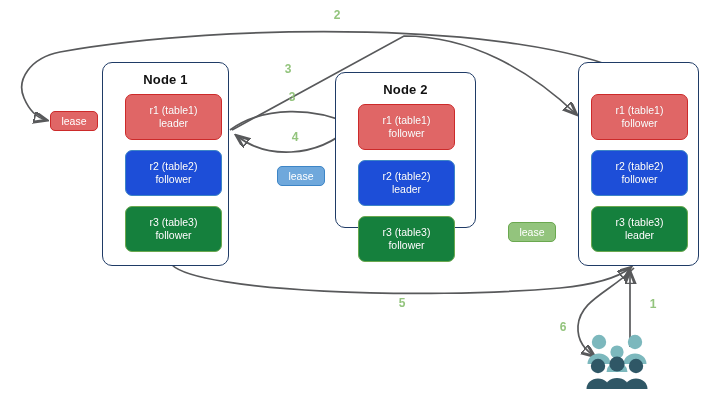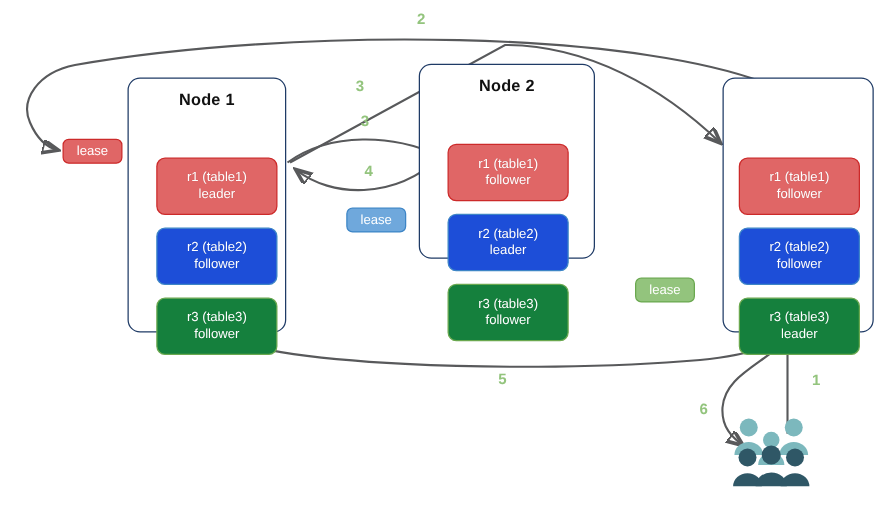--- a/index.html
+++ b/index.html
@@ -45,21 +45,20 @@
     border-radius: 7px;
     display: flex;
     flex-direction: column;
     align-items: center;
     justify-content: center;
     color: #ffffff;
     font-size: 10.5px;
     line-height: 13px;
     text-align: center;
     text-shadow: 0 0 1px rgba(0,0,0,.15);
-    margin-top: 32px;
   }
   .replica .l1, .replica .l2 { display: block; }
   .rep-red   { background: #e06666; border: 1.4px solid #cc2a2a; }
   .rep-blue  { background: #1d4ed8; border: 1.4px solid #3d85c6; }
   .rep-green { background: #15803d; border: 1.4px solid #6aa84f; }
   .rep-r1 { top: 31px; }
   .rep-r2 { top: 87px; }
   .rep-r3 { top: 143px; }
 
   
@@ -140,21 +139,21 @@
     <div class="replica rep-blue rep-r2">
       <span class="l1">r2 (table2)</span>
       <span class="l2">follower</span>
     </div>
     <div class="replica rep-green rep-r3">
       <span class="l1">r3 (table3)</span>
       <span class="l2">follower</span>
     </div>
   </div>
 
-  <div class="node" id="node2" style="left:335px; top:51px; width:141px; height:156px;">
+  <div class="node" id="node2" style="left:335px; top:72px; width:141px; height:156px;">
     <div class="node-title">Node 2</div>
 
     <div class="replica rep-red rep-r1">
       <span class="l1">r1 (table1)</span>
       <span class="l2">follower</span>
     </div>
     <div class="replica rep-blue rep-r2">
       <span class="l1">r2 (table2)</span>
       <span class="l2">leader</span>
     </div>

